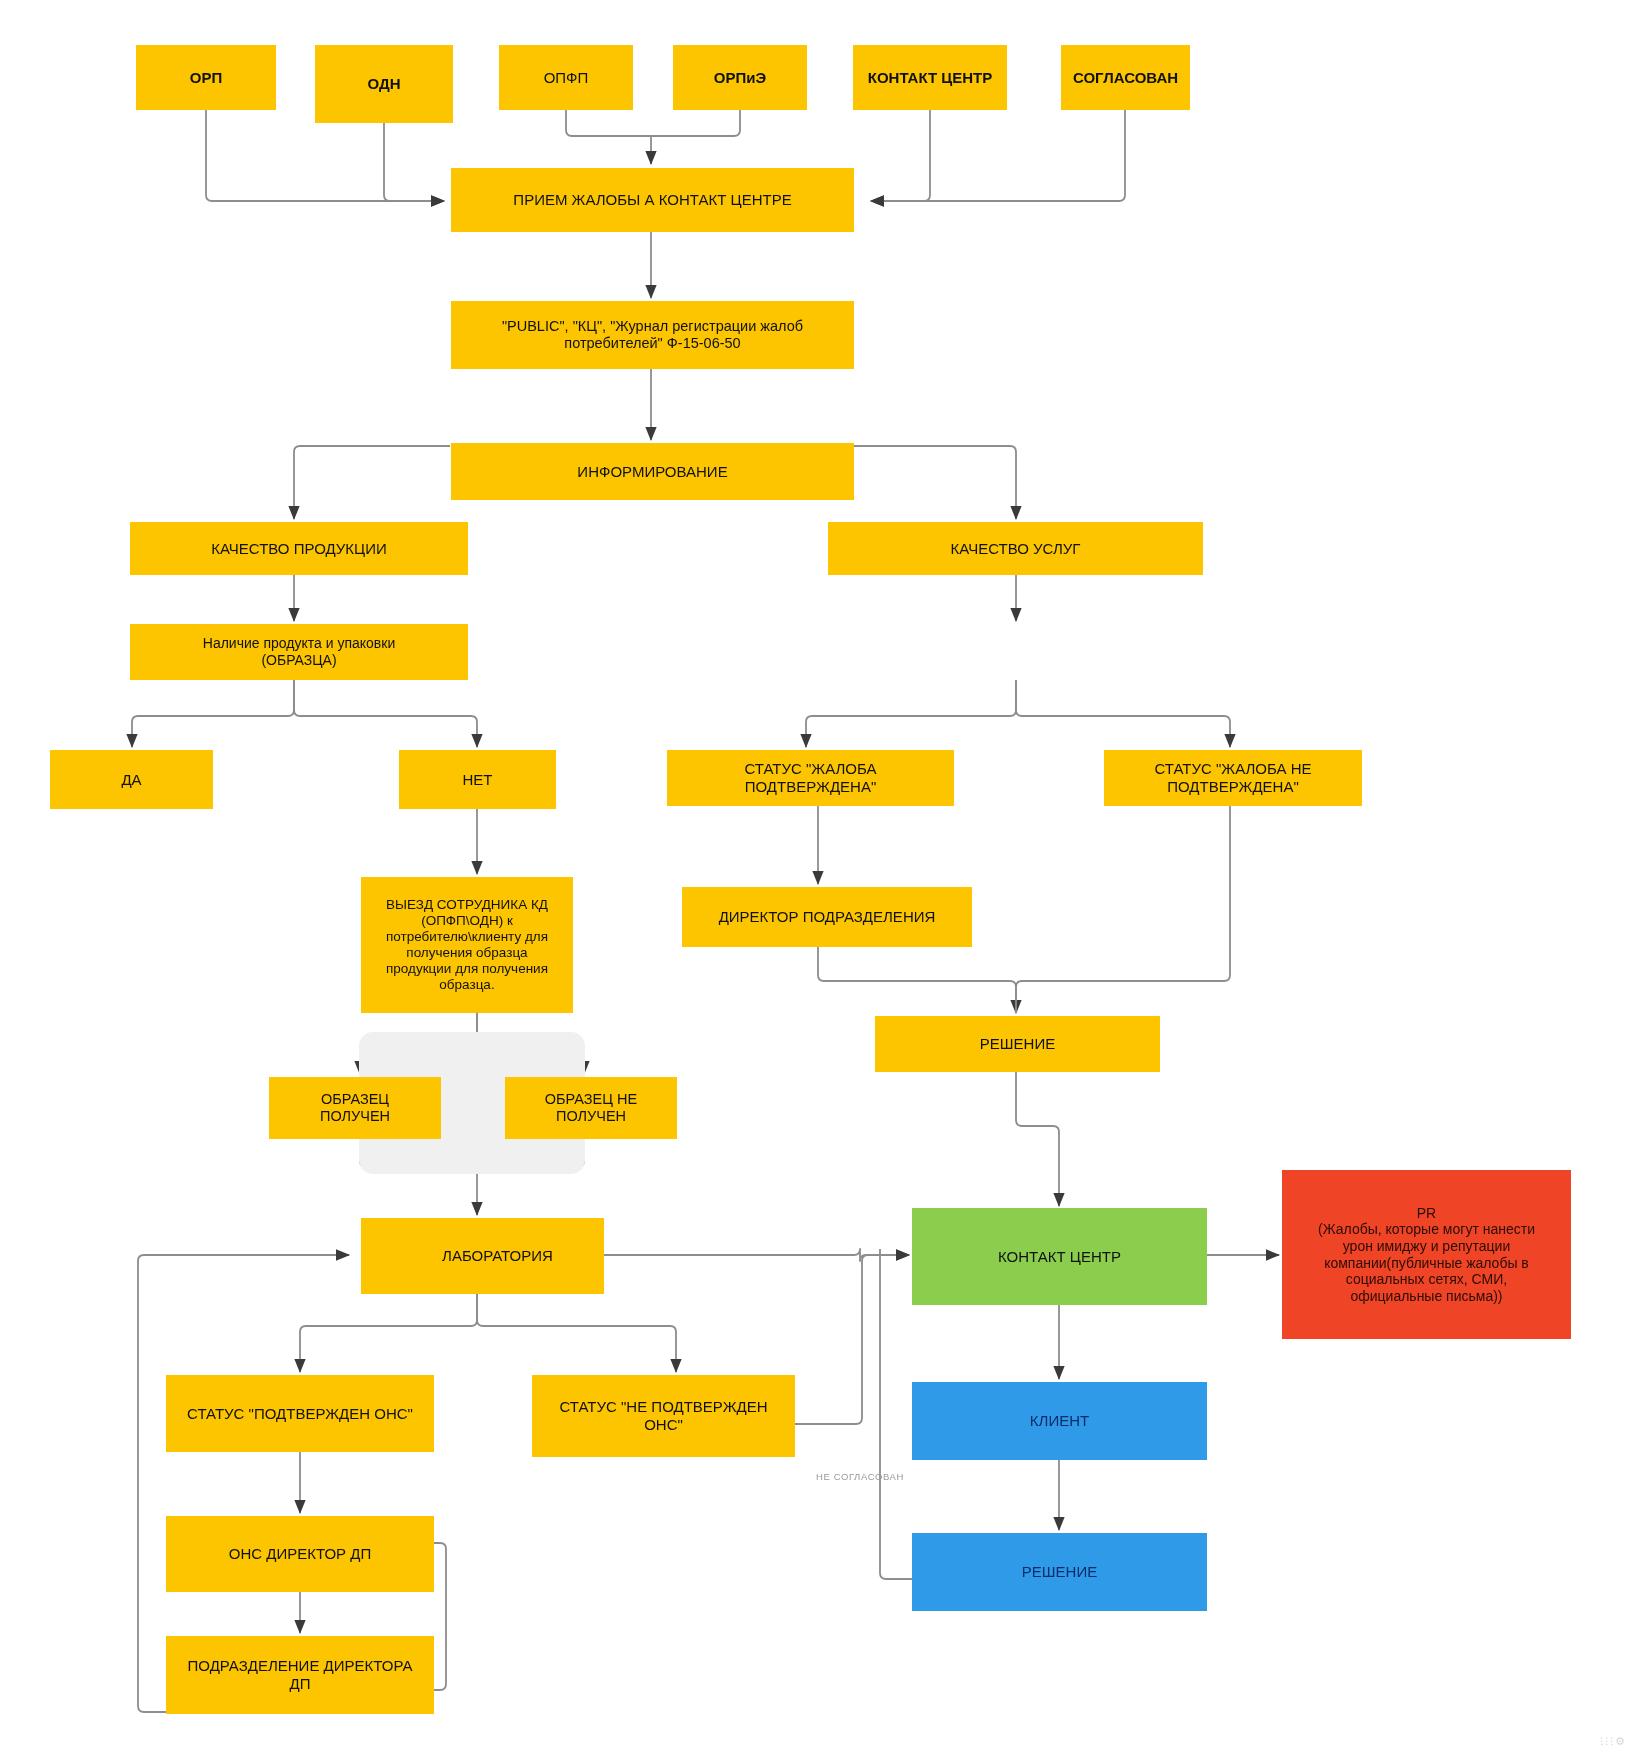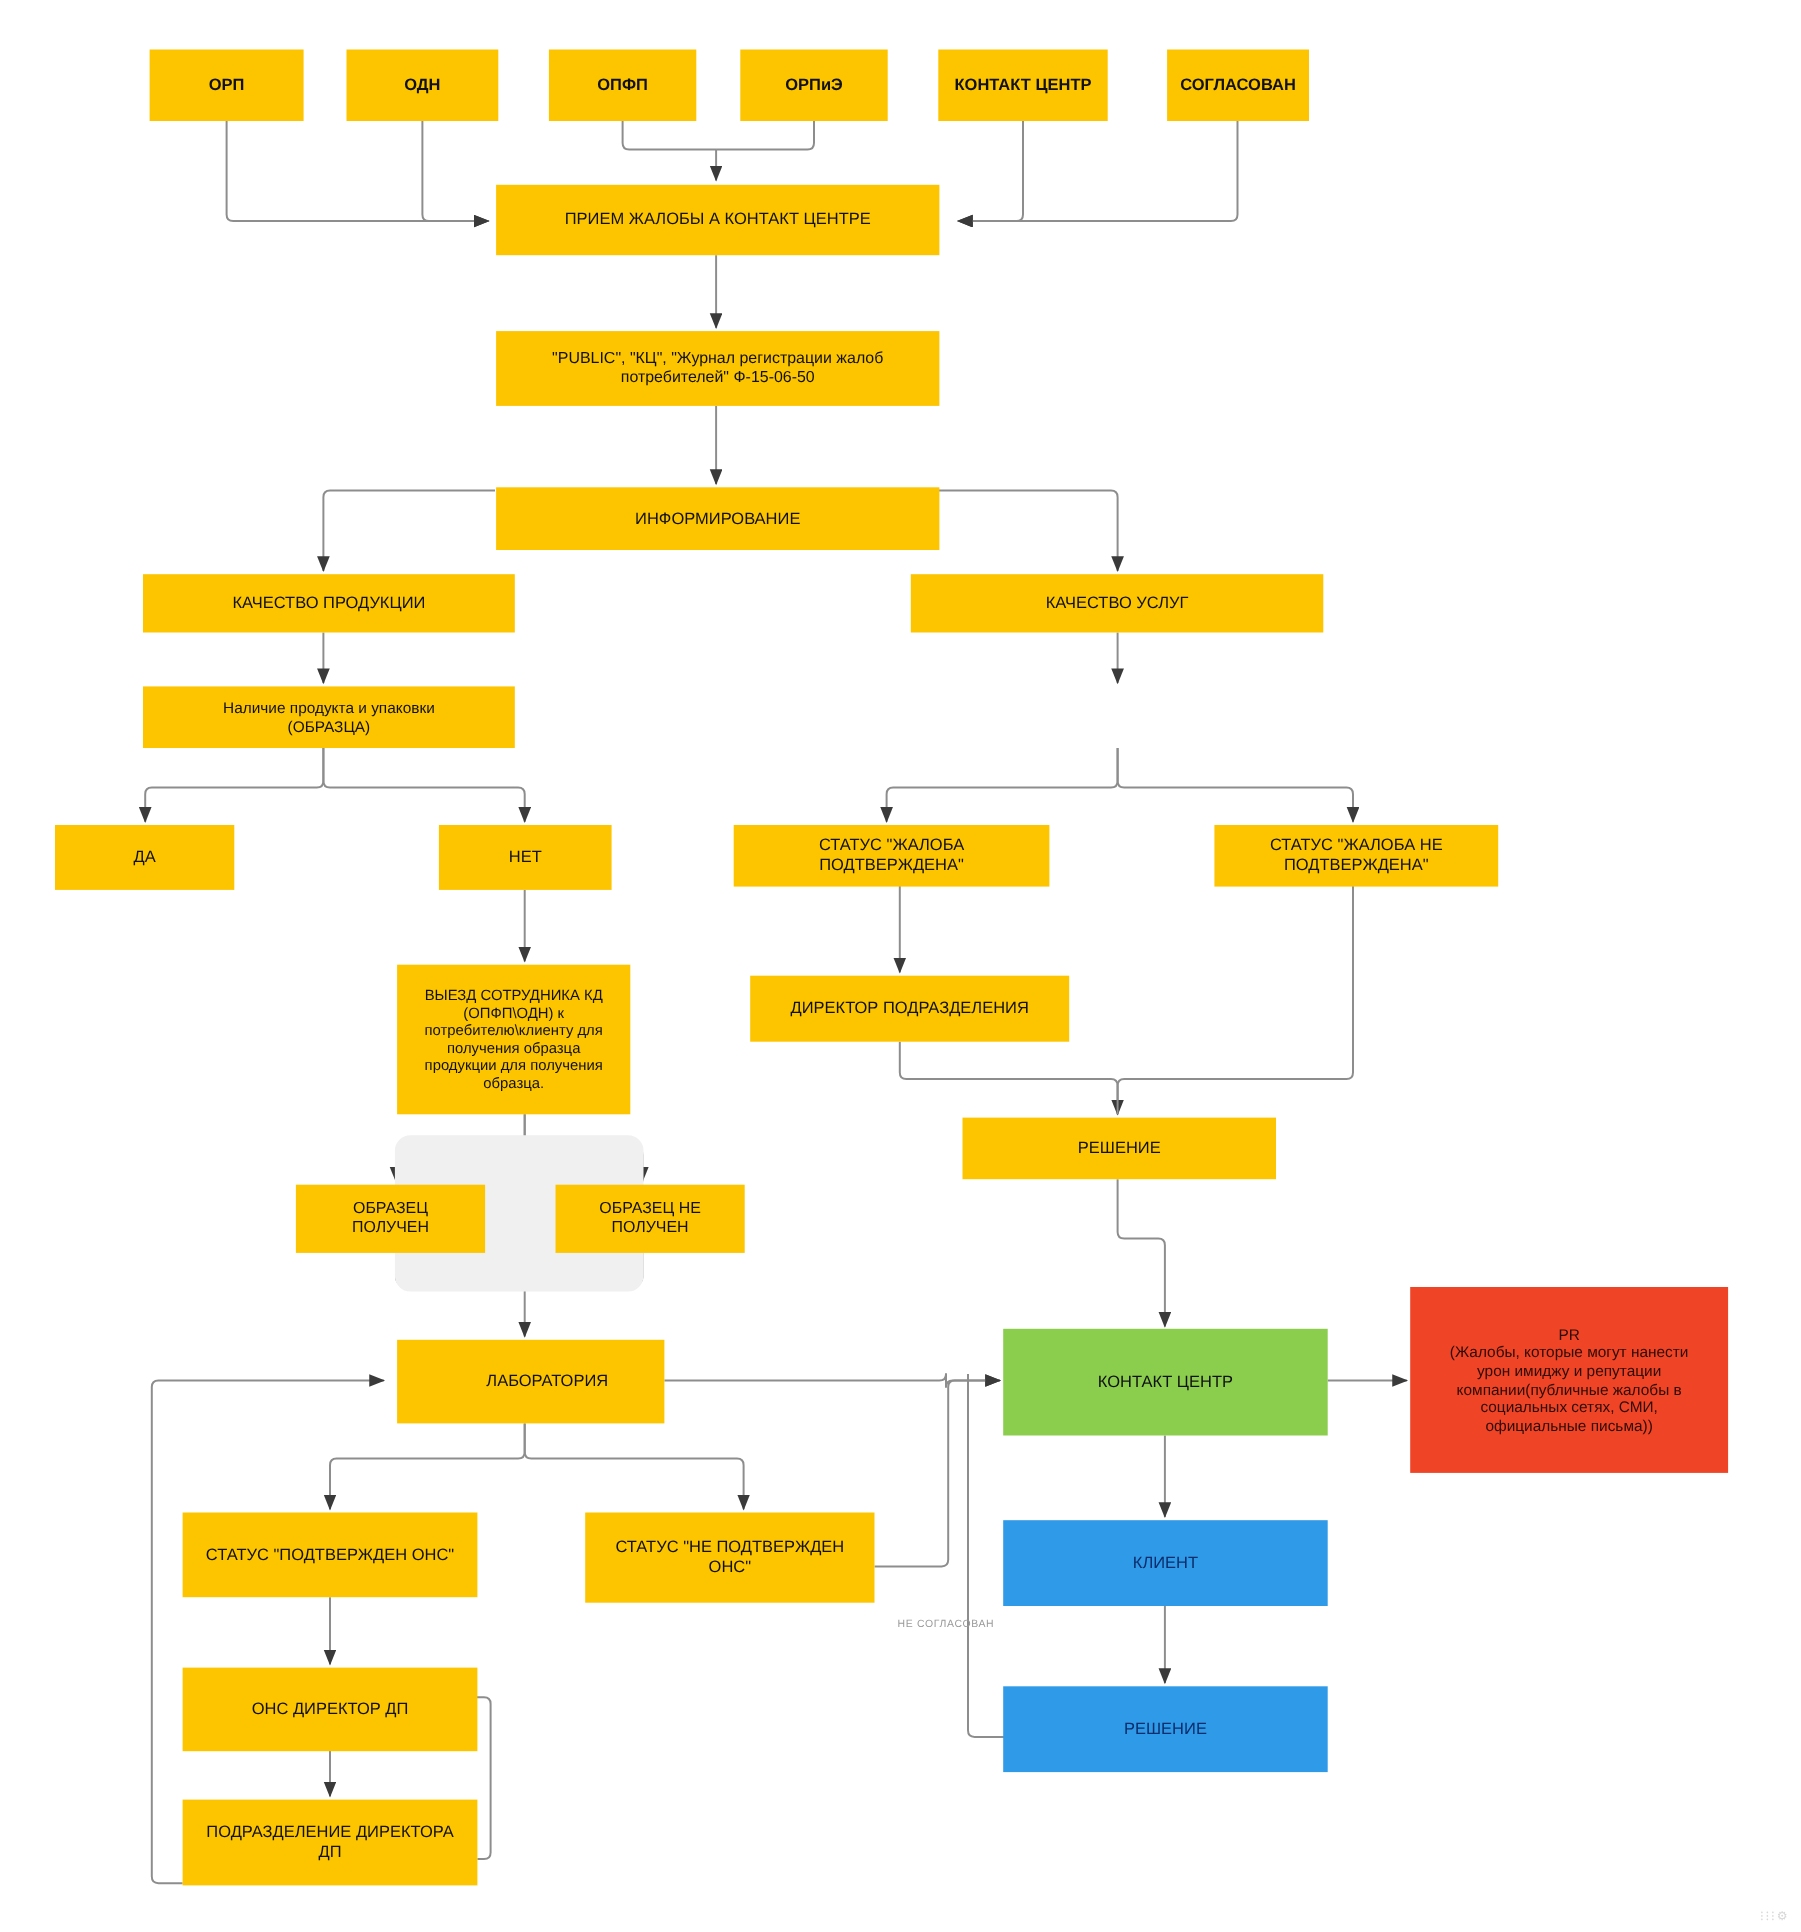--- a/index.html
+++ b/index.html
@@ -148,23 +148,23 @@
       <path d="M434,1690 L440,1690 Q446,1690 446,1684 L446,1549 Q446,1543 440,1543 L414,1543" marker-end="url(#ah)"></path>
 
       <path d="M795,1424 L856,1424 Q862,1424 862,1418 L862,1261 Q862,1255 868,1255 L909,1255" marker-end="url(#ah)"></path>
 
       <path d="M880,1249 L880,1573 Q880,1579 886,1579 L918,1579"></path>
     </g>
   </svg>
 
   <div class="node yellow" style="left:136px; top:45px; width:140px; height:65px; font-size:15px; font-weight:bold;">ОРП</div>
 
-  <div class="node yellow" style="left:315px; top:45px; width:138px; height:65px; font-size:15px; font-weight:bold;">ОДН</div>
-
-  <div class="node yellow" style="left:499px; top:45px; width:134px; height:65px; font-size:15px; font-weight:bold;">ОПФП</div>
+  <div class="node yellow" style="left:315px; top:45px; width:138px; height:78px; font-size:15px; font-weight:bold;">ОДН</div>
+
+  <div class="node yellow" style="left:499px; top:45px; width:134px; height:65px; font-size:15px; font-weight:normal;">ОПФП</div>
 
   <div class="node yellow" style="left:673px; top:45px; width:134px; height:65px; font-size:15px; font-weight:bold;">ОРПиЭ</div>
 
   <div class="node yellow" style="left:853px; top:45px; width:154px; height:65px; font-size:15px; font-weight:bold;">КОНТАКТ ЦЕНТР</div>
 
   <div class="node yellow" style="left:1061px; top:45px; width:129px; height:65px; font-size:15px; font-weight:bold;">СОГЛАСОВАН</div>
 
   <div class="node yellow" style="left:451px; top:168px; width:403px; height:64px; font-size:15px;">ПРИЕМ ЖАЛОБЫ А КОНТАКТ ЦЕНТРЕ</div>
 
   <div class="node yellow" style="left:451px; top:301px; width:403px; height:68px; font-size:14.5px;">"PUBLIC", "КЦ", "Журнал регистрации жалоб потребителей" Ф-15-06-50</div>

